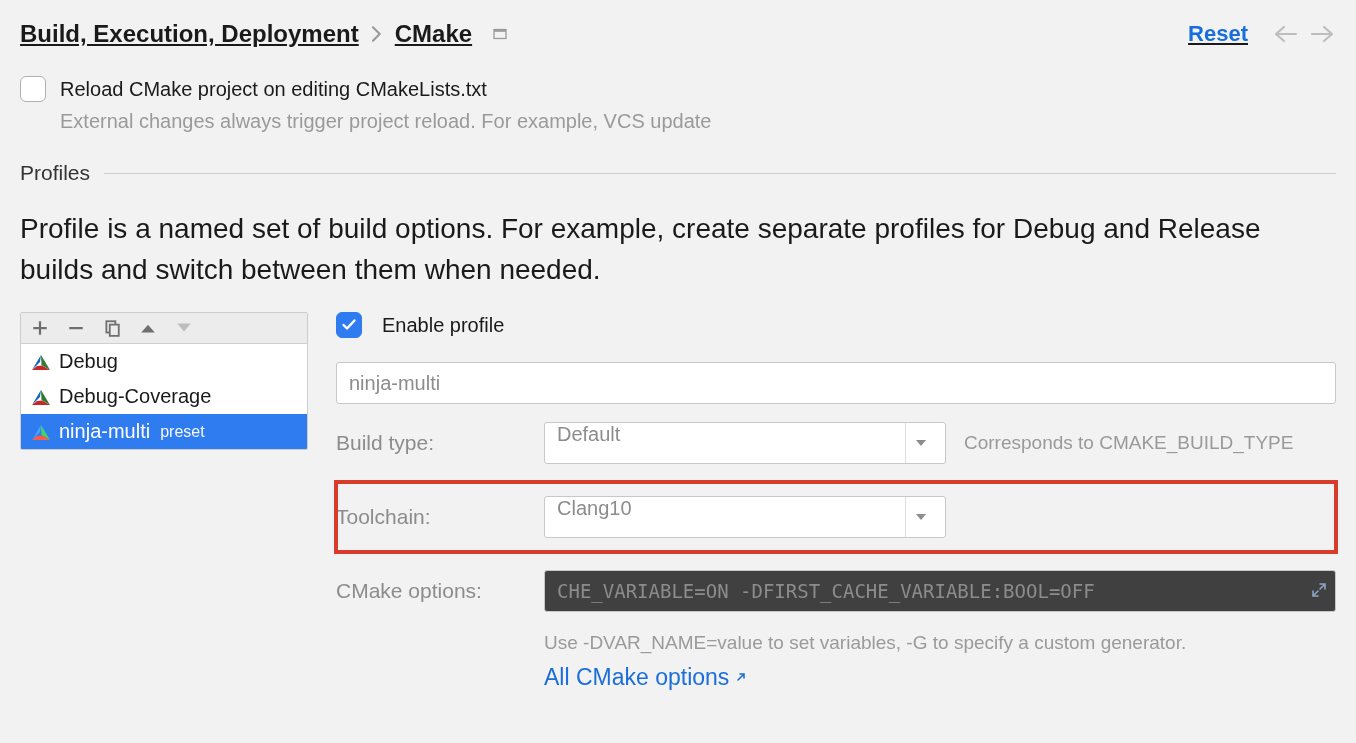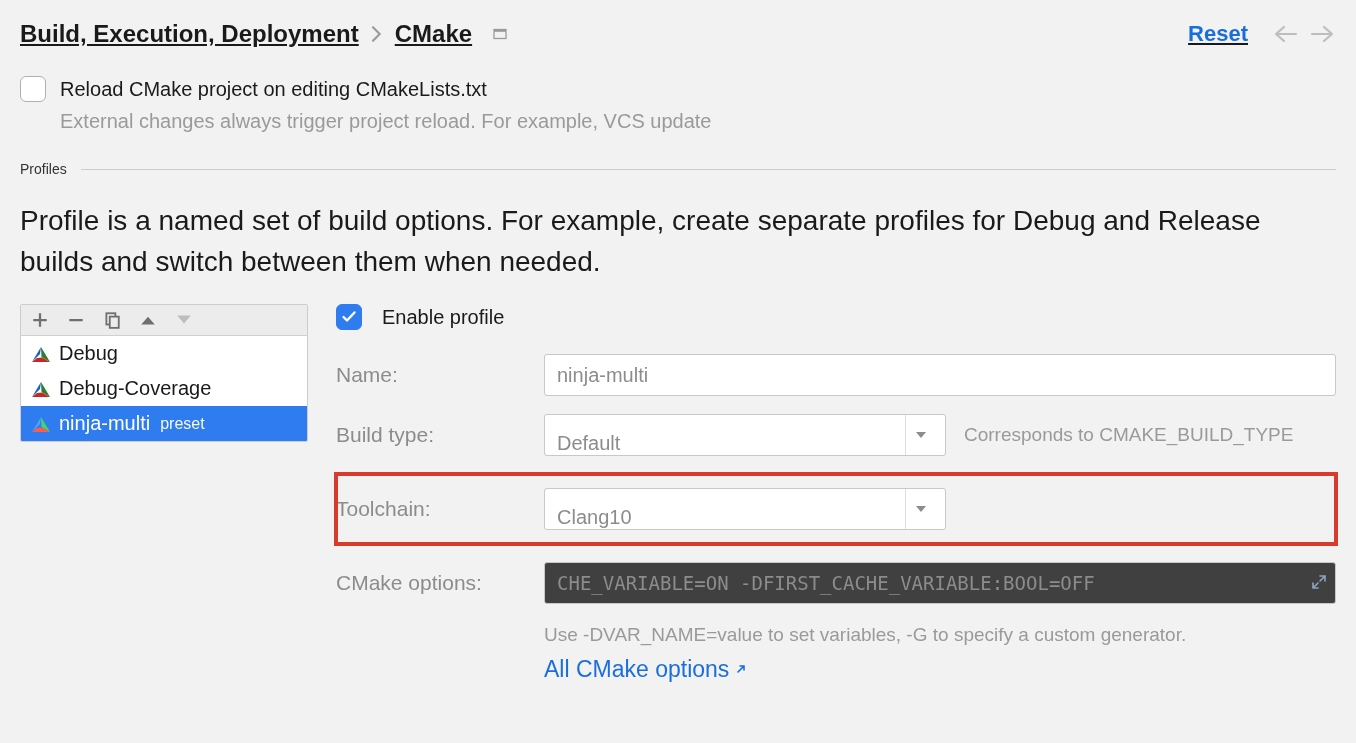--- a/index.html
+++ b/index.html
@@ -71,21 +71,21 @@
     }
     .section-header {
       display:flex;
       align-items:center;
       gap: 14px;
       margin-bottom: 24px;
     }
     .section-header .line {
       flex:1; height:1px; background:#ccc;
     }
-    .section-title { font-size: 14px; color:#333; }
+    .section-title { font-size: 21px; color:#333; }
     .desc {
       font-size: 28px;
       line-height: 1.45;
       margin-bottom: 22px;
     }
     .profiles-body {
       display:flex;
       gap: 28px;
       align-items: flex-start;
     }
@@ -158,21 +158,21 @@
       background:#fff;
       color:#6f6f6f;
     }
     .text-input.readonly { color:#8c8c8c; }
     .select-box {
       height:42px;
       border:1px solid #c8c8c8;
       border-radius: 3px;
       background:#fff;
       display:flex;
-      align-items:flex-end;
+      align-items:flex-start;
       padding: 0 10px 0 12px;
       color:#8c8c8c;
       font-size:20px;
       width: 402px;
       justify-content:space-between;
     }
     .select-caret {
       width:30px; display:flex; align-items:center; justify-content:center;
       border-left:1px solid #ddd; height:100%; margin-left:8px;
     }
@@ -326,21 +326,20 @@
     <div class="enable-row">
       <span class="checkbox checked">
         <svg width="16" height="14" viewBox="0 0 16 14">
             <path d="M2.5 7 L6 10.5 L13.5 2.5" stroke="#fff" stroke-width="2.4" fill="none" stroke-linecap="round" stroke-linejoin="round"></path>
           </svg>
       </span>
       <span>Enable profile</span>
     </div>
 
     <div class="form-row">
-      <span class="form-label">Name:</span>
       <input class="text-input readonly" readonly="" value="ninja-multi" style="">
     </div>
 
     <div class="form-row">
       <span class="form-label">Build type:</span>
       <div class="select-box">
         <span>Default</span>
         <span class="select-caret">
           <svg width="14" height="10" viewBox="0 0 14 10">
               <path d="M2 2 L7 8 L12 2 Z" fill="#8c8c8c"></path>

